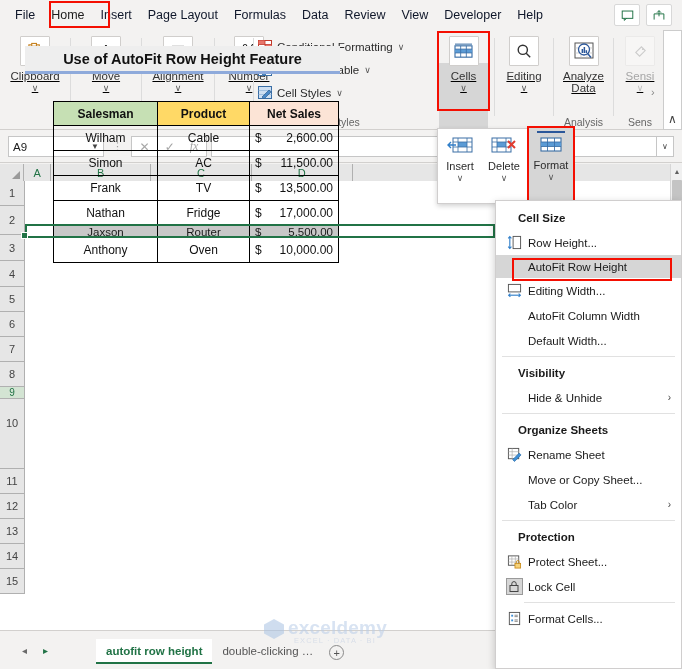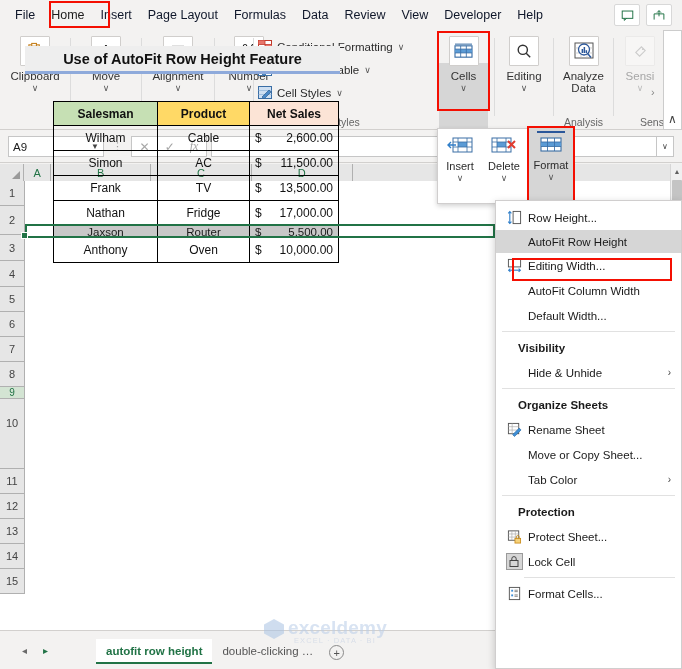--- a/index.html
+++ b/index.html
@@ -45,21 +45,21 @@
   }
   .rgroup {
     position: absolute; top: 0; height: 100px;
     display: flex; flex-direction: column; align-items: center;
   }
   .rgroup-sep {
     position: absolute; top: 8px; width: 1px; height: 78px; background: #dcdcdc;
   }
   .bigbtn {
     display: flex; flex-direction: column; align-items: center;
-    width: 62px; padding-top: 6px; cursor: default;
+    width: 62px; padding-top: 6px; cursor: default; text-decoration: underline;
   }
   .bigicon {
     width: 30px; height: 30px; border: 1px solid #d0cecc; background: #ffffff;
     display: flex; align-items: center; justify-content: center;
     font-size: 17px; color: #444; border-radius: 1px;
   }
   .biglabel { font-size: 11.5px; color: #333; margin-top: 4px; line-height: 12px; text-align: center; }
   .chev { font-size: 9px; color: #555; line-height: 10px; margin-top: 1px; }
   .grouplabel {
     position: absolute; bottom: 2px; left: 0; right: 0; text-align: center;
@@ -504,21 +504,21 @@
       <div class="bigbtn" style="width:48px;">
         <div class="bigicon" style="opacity:0.35;border-color:#ddd;">
           <svg width="15" height="15" viewBox="0 0 16 16">
               <path d="M3 9 L9 3 L13 7 L7 13 Z" fill="none" stroke="#888" stroke-width="1.2"></path>
               <circle cx="10.5" cy="5.5" r="1" fill="#888"></circle>
             </svg>
         </div>
         <div class="biglabel" style="color:#a6a6a6;">Sensi</div>
         <div class="chev" style="color:#bbb;">∨</div>
       </div>
-      <div class="grouplabel" style="left:12px;width:48px;">Sens</div>
+      <div class="grouplabel" style="left:0;width:48px;">Sens</div>
     </div>
     <div style="position:absolute;left:651px;top:56px;font-size:11px;color:#888;">›</div>
     <div style="position:absolute;left:663px;top:0;width:19px;height:100px;background:#ffffff;border:1px solid #ccc;"></div>
     <div style="position:absolute;left:663px;top:82px;font-size:12px;color:#444;width:19px;text-align:center;">∧</div>
   </div>
   <div class="redbox-cells"></div>
 
   <div class="fbar">
     <div class="namebox">
       <span>A9</span>
@@ -718,20 +718,21 @@
         </svg>
     </div>
     <div class="sr-lab">Format</div>
     <div class="chev">∨</div>
   </div>
   <div class="fmt-topline"></div>
   <div class="redbox-format"></div>
 
   <div class="dropmenu">
 
+    <div class="dm-head">Cell Size</div>
 
     <div class="dm-item">
       <span class="dm-ico">
         <svg width="15" height="15" viewBox="0 0 16 16">
             <rect x="6.5" y="1.5" width="8" height="13" fill="none" stroke="#555" stroke-width="1"></rect>
             <g stroke="#2f7ec9" stroke-width="1.2">
               <line x1="3" y1="2" x2="3" y2="14"></line>
               <path d="M1.3 3.6 L3 1.8 L4.7 3.6" fill="none"></path>
               <path d="M1.3 12.4 L3 14.2 L4.7 12.4" fill="none"></path>
             </g>

